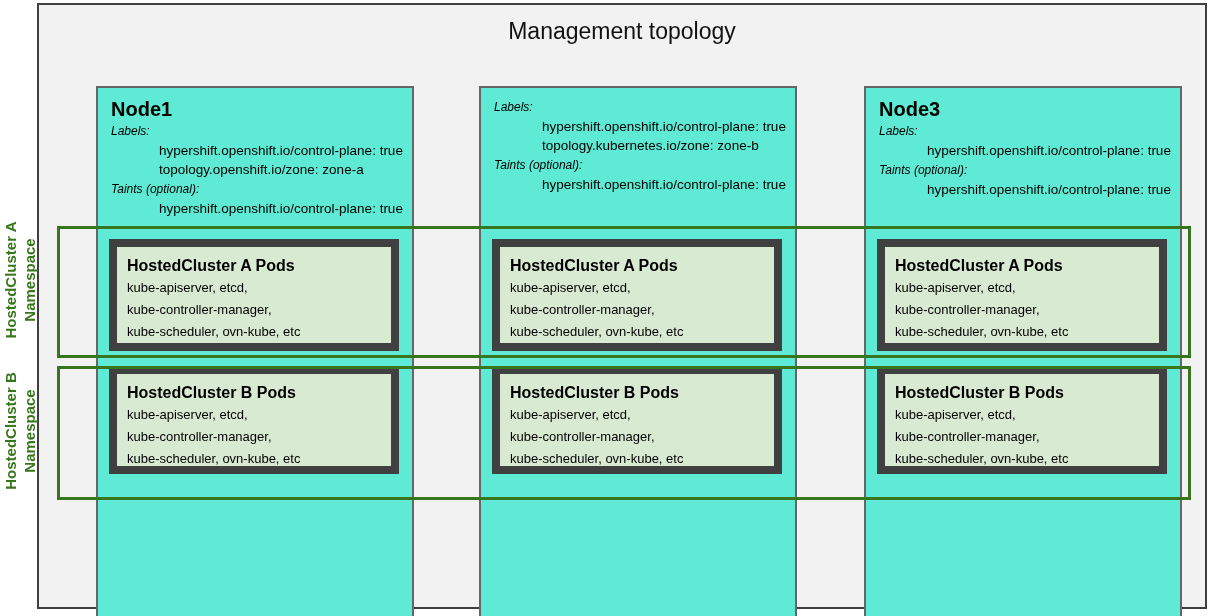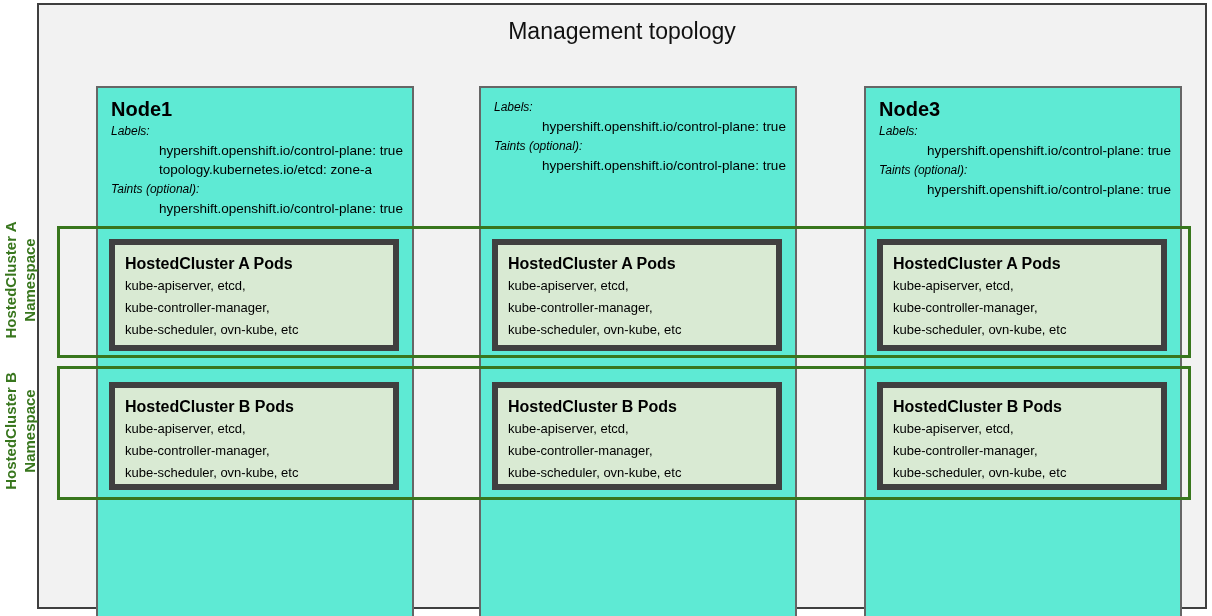--- a/index.html
+++ b/index.html
@@ -56,26 +56,26 @@
     font-size: 13.5px;
     line-height: 19px;
     white-space: nowrap;
     padding-left: 48px;
   }
   .pods {
     position: absolute;
     left: 11px;
     width: 290px;
     background: #d9ead3;
-    border: 6px solid #404040;
+    border: 8px solid #404040;
     box-sizing: border-box;
     padding: 7px 6px 8px 10px;
   }
   .pods-a { top: 151px; height: 112px; }
-  .pods-b { top: 294px; height: 108px; }
+  .pods-b { top: 278px; height: 108px; }
   .pods-title {
     font-size: 16px;
     font-weight: bold;
     line-height: 23px;
   }
   .pods-line {
     font-size: 13px;
     line-height: 22px;
     white-space: nowrap;
   }
@@ -109,40 +109,41 @@
 
 <div id="canvas">
 
   <div class="outer-box"></div>
   <div class="diagram-title">Management topology</div>
 
   <div class="node node-1">
     <div class="node-name">Node1</div>
     <div class="node-heading">Labels:</div>
     <div class="node-kv">hypershift.openshift.io/control-plane: true</div>
-    <div class="node-kv">topology.kubernetes.io/etcd: zone-a</div>
+    <div class="node-kv">topology.openshift.io/zone: zone-a</div>
     <div class="node-heading">Taints (optional):</div>
     <div class="node-kv">hypershift.openshift.io/control-plane: true</div>
     <div class="pods pods-a">
       <div class="pods-title">HostedCluster A Pods</div>
       <div class="pods-line">kube-apiserver, etcd,</div>
       <div class="pods-line">kube-controller-manager,</div>
       <div class="pods-line">kube-scheduler, ovn-kube, etc</div>
     </div>
     <div class="pods pods-b">
       <div class="pods-title">HostedCluster B Pods</div>
       <div class="pods-line">kube-apiserver, etcd,</div>
       <div class="pods-line">kube-controller-manager,</div>
       <div class="pods-line">kube-scheduler, ovn-kube, etc</div>
     </div>
   </div>
 
   <div class="node node-2">
     <div class="node-heading">Labels:</div>
     <div class="node-kv">hypershift.openshift.io/control-plane: true</div>
+    <div class="node-kv">topology.kubernetes.io/zone: zone-b</div>
     <div class="node-heading">Taints (optional):</div>
     <div class="node-kv">hypershift.openshift.io/control-plane: true</div>
     <div class="pods pods-a">
       <div class="pods-title">HostedCluster A Pods</div>
       <div class="pods-line">kube-apiserver, etcd,</div>
       <div class="pods-line">kube-controller-manager,</div>
       <div class="pods-line">kube-scheduler, ovn-kube, etc</div>
     </div>
     <div class="pods pods-b">
       <div class="pods-title">HostedCluster B Pods</div>

